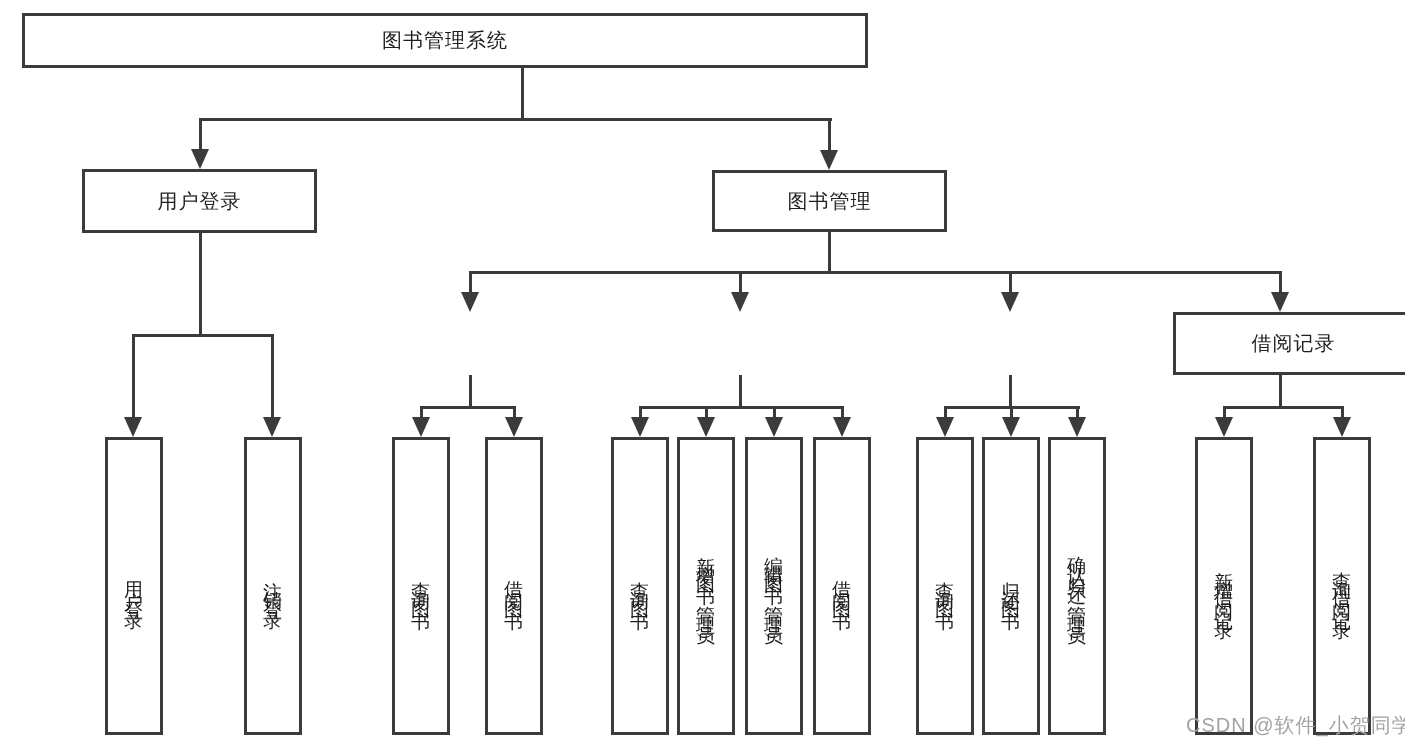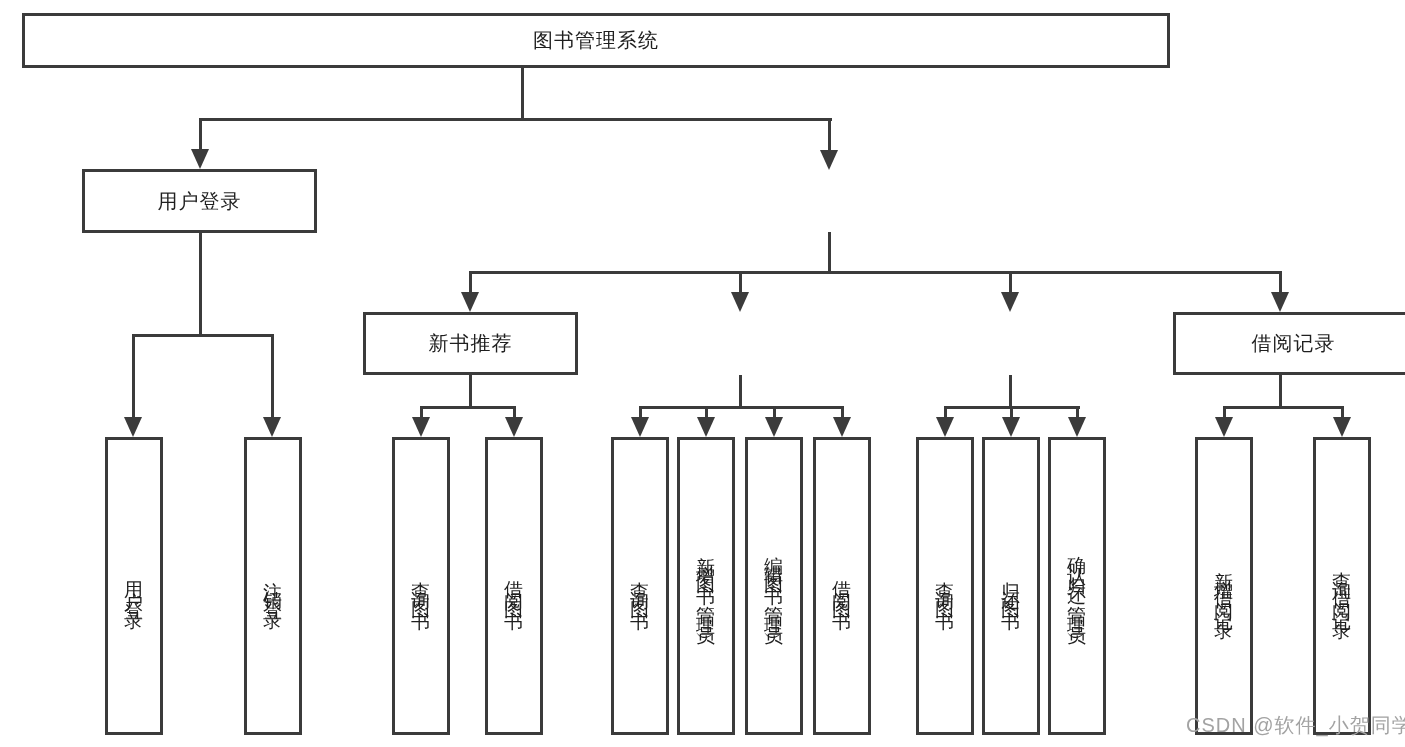--- a/index.html
+++ b/index.html
@@ -118,31 +118,31 @@
   <div class="vline" style="left:1076px;top:406px;height:13px;"></div>
   <div class="arrow" style="left:1068px;top:417px;"></div>
 
   <div class="vline" style="left:1279px;top:375px;height:33px;"></div>
   <div class="hline" style="left:1223px;top:406px;width:121px;"></div>
   <div class="vline" style="left:1223px;top:406px;height:13px;"></div>
   <div class="arrow" style="left:1215px;top:417px;"></div>
   <div class="vline" style="left:1341px;top:406px;height:13px;"></div>
   <div class="arrow" style="left:1333px;top:417px;"></div>
 
-  <div class="box" style="left:22px;top:13px;width:1148px;height:55px;">
+  <div class="box" style="left:22px;top:13px;width:846px;height:55px;">
     <span class="lbl">图书管理系统</span>
   </div>
 
   <div class="box" style="left:82px;top:169px;width:235px;height:64px;">
     <span class="lbl">用户登录</span>
   </div>
+  <div class="box" style="left:712px;top:170px;width:235px;height:62px;">
+    <span class="lbl">图书管理</span>
+  </div>
 
-  <div class="box" style="left:363px;top:312px;width:215px;height:63px;">
-    <span class="lbl">新书推荐</span>
-  </div>
   <div class="box" style="left:1173px;top:312px;width:241px;height:63px;">
     <span class="lbl">借阅记录</span>
   </div>
 
   <div class="box leaf" style="left:105px;top:437px;width:58px;height:298px;">
     <span class="lbl">用户登录</span>
   </div>
   <div class="box leaf" style="left:244px;top:437px;width:58px;height:298px;">
     <span class="lbl">注销登录</span>
   </div>

